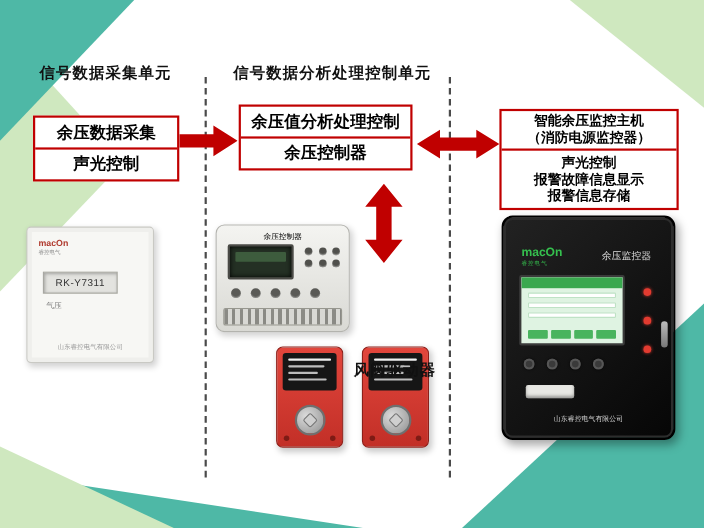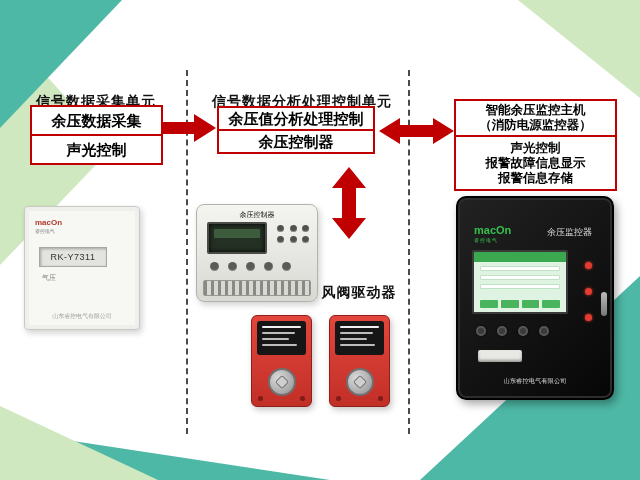--- a/index.html
+++ b/index.html
@@ -10,38 +10,38 @@
     --brand:#35c04e;
   }
   body { font-family:"Liberation Sans", sans-serif; background:#fff; }
   #stage { position:relative; width:640px; height:480px; background:#fff; overflow:hidden; }
 
   .bg { position:absolute; left:0; top:0; z-index:0; }
   .tri-teal { fill:var(--teal); }
   .tri-green { fill:var(--lgreen); }
 
   .col-header { position:absolute; z-index:3; font-weight:bold; font-size:14px; color:#111;
-                text-align:center; letter-spacing:1px;margin-top:35px; }
+                text-align:center; letter-spacing:1px; }
 
   .dashed-sep { position:absolute; z-index:1; width:0; border-left:2px dashed #4a4a4a; }
 
   .redbox { position:absolute; z-index:3; background:#fff; border:2px solid var(--red);
             display:flex; flex-direction:column; }
   .redbox .row { flex:1; display:flex; flex-direction:column; align-items:center; justify-content:center;
                  font-weight:bold; color:#000; font-size:15px; line-height:16px; }
   .redbox .row + .row { border-top:2px solid var(--red); }
   .rb3 .row { font-size:12.5px; line-height:15px; }
   .rb3 .r3a { flex:3; }
   .rb3 .r3b { flex:2; }
 
   .arrow-svg { position:absolute; z-index:3; }
   .arrow-fill { fill:var(--red); }
 
   .valve-label { position:absolute; z-index:3; font-weight:bold; font-size:14px; color:#111;
-                 text-align:center; letter-spacing:1px; }
+                 text-align:center; letter-spacing:1px;margin-top:44px; }
 
   
   .detector { position:absolute; z-index:2; width:116px; height:124px; background:#f7f7f4;
               border:1px solid #c9c9c4; border-radius:4px;
               box-shadow: inset 0 0 0 4px #efefec, 2px 3px 6px rgba(0,0,0,.18); }
   .det-logo { position:absolute; left:10px; top:9px; line-height:8px; }
   .det-brand { font-size:8px; font-weight:bold; color:#b03a2e; }
   .det-brand-sub { display:block; font-size:5px; color:#8a8a8a; }
   .det-display { position:absolute; left:14px; top:40px; width:68px; height:20px; background:#e3e3df;
                  border:1px solid #a8a8a2; box-shadow: inset 1px 1px 3px rgba(0,0,0,.28);
@@ -144,21 +144,21 @@
 
   <div class="redbox" style="left:30px; top:105px; width:133px; height:60px;">
     <div class="row">
         <span>余压数据采集</span>
       </div>
     <div class="row">
         <span>声光控制</span>
       </div>
   </div>
 
-  <div class="redbox" style="left:217px; top:106px; width:158px; height:48px;">
+  <div class="redbox" style="left:217px; top:95px; width:158px; height:60px;">
     <div class="row">
         <span>余压值分析处理控制</span>
       </div>
     <div class="row">
         <span>余压控制器</span>
       </div>
   </div>
 
   <div class="redbox rb3" style="left:454px; top:99px; width:163px; height:92px;">
     <div class="row r3b">

